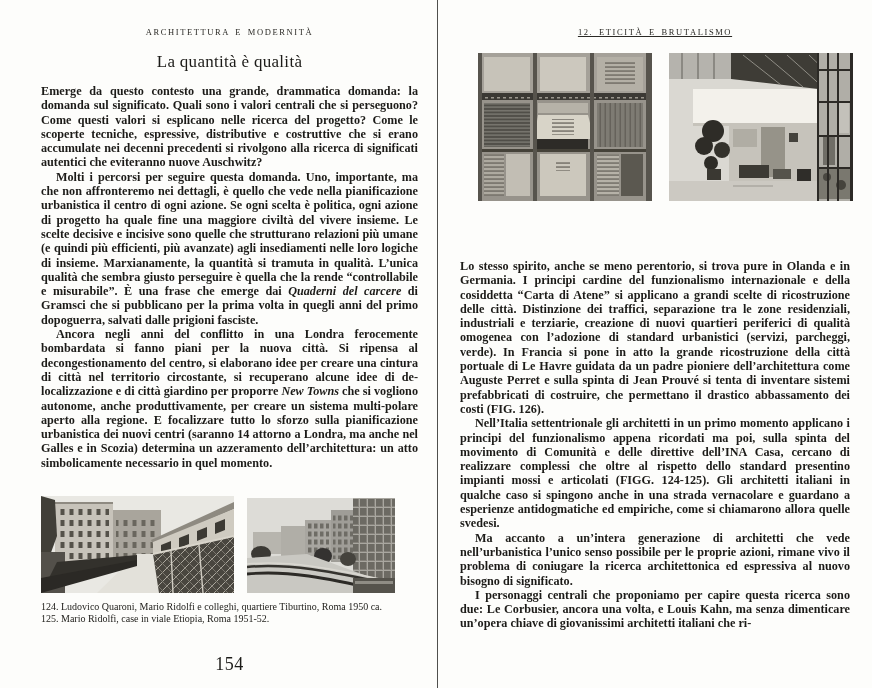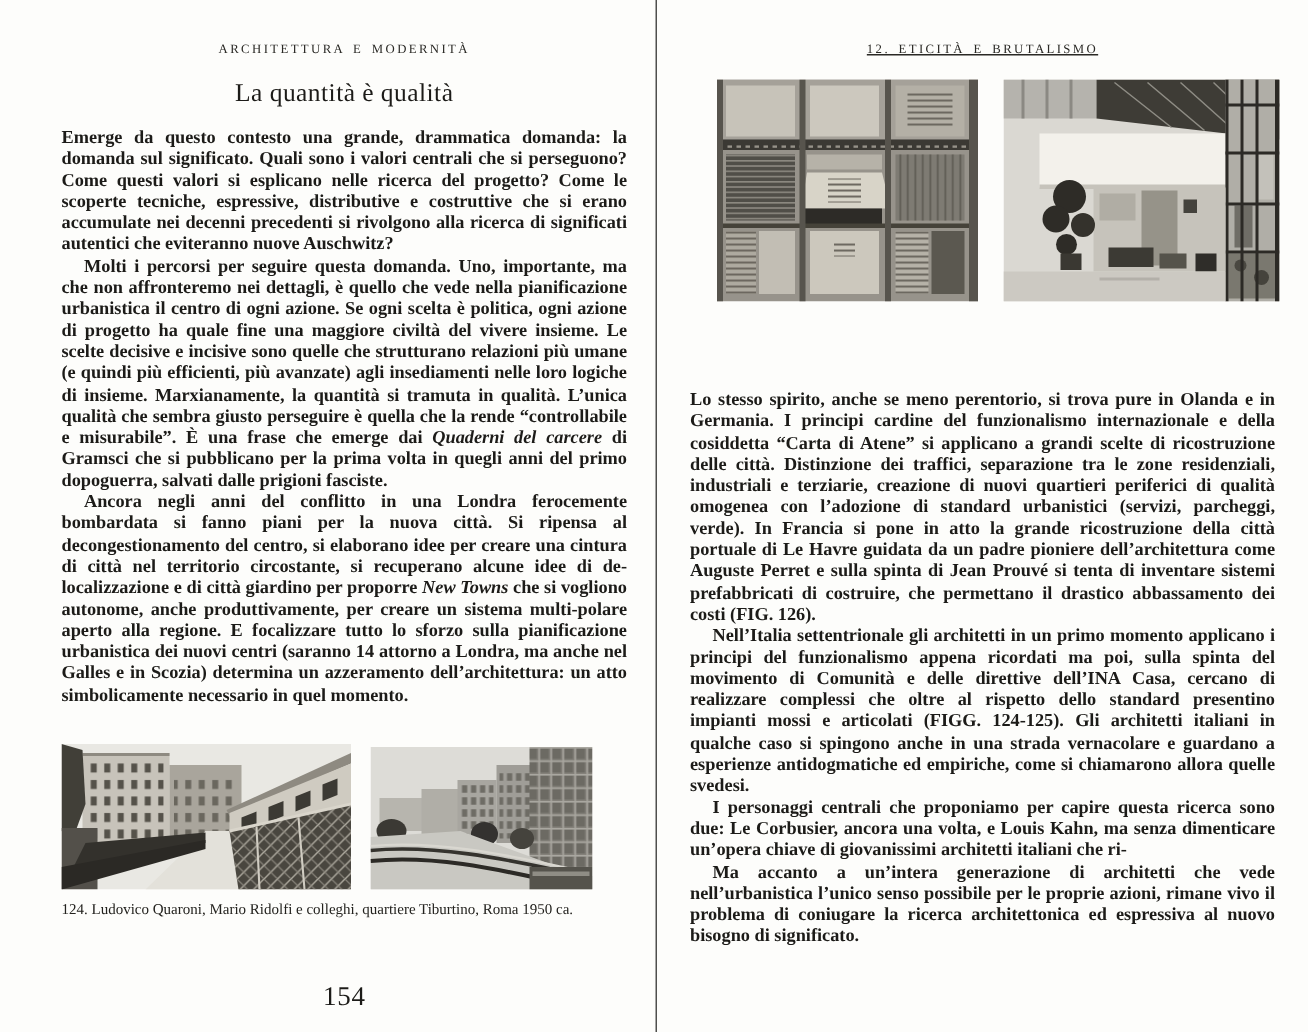--- a/index.html
+++ b/index.html
@@ -134,20 +134,21 @@
         <path d="M0 69 C 40 65, 85 73, 146 87" stroke="#35332e" stroke-width="2.4" fill="none"></path>
         <path d="M0 76 C 40 72, 80 80, 132 92" stroke="#2c2a26" stroke-width="2.8" fill="none"></path>
         <rect x="106" y="80" width="42" height="15" fill="#55534c"></rect>
         <rect x="108" y="83" width="38" height="3" fill="#8f8d85"></rect>
       </svg>
     </figure>
   </div>
 
   <div class="captions">
       <div class="caption">124.  Ludovico Quaroni, Mario Ridolfi e colleghi, quartiere Tiburtino, Roma 1950 ca.</div>
+      <div class="caption">125.  Mario Ridolfi, case in viale Etiopia, Roma 1951-52.</div>
     </div>
   <div class="folio">154</div>
 </div>
 
 <div class="gutter-line"></div>
 
 <div class="page right">
   <div class="running-head">12. ETICITÀ E BRUTALISMO</div>
 
   <div class="figures-row">
@@ -240,17 +241,17 @@
         <rect x="38" y="116" width="14" height="11" fill="#3a3832"></rect>
         <rect x="0" y="128" width="148" height="20" fill="#ccc9c2"></rect>
         <rect x="64" y="132" width="40" height="2" fill="#b3b0a9"></rect>
       </svg>
     </figure>
   </div>
 
   <div class="body-text">
       <p class="para"><span>Lo stesso spirito, anche se meno perentorio, si trova pure in Olanda e in Germania. I principi cardine del funzionalismo internazionale e della cosiddetta “Carta di Atene” si applicano a grandi scelte di ricostruzione delle città. Distinzione dei traffici, separazione tra le zone residenziali, industriali e terziarie, creazione di nuovi quartieri periferici di qualità omogenea con l’adozione di standard urbanistici (servizi, parcheggi, verde). In Francia si pone in atto la grande ricostruzione della città portuale di Le Havre guidata da un padre pioniere dell’architettura come Auguste Perret e sulla spinta di Jean Prouvé si tenta di inventare sistemi prefabbricati di costruire, che permettano il drastico abbassamento dei costi (FIG. 126).</span></p>
       <p class="para indent"><span>Nell’Italia settentrionale gli architetti in un primo momento applicano i principi del funzionalismo appena ricordati ma poi, sulla spinta del movimento di Comunità e delle direttive dell’INA Casa, cercano di realizzare complessi che oltre al rispetto dello standard presentino impianti mossi e articolati (FIGG. 124-125). Gli architetti italiani in qualche caso si spingono anche in una strada vernacolare e guardano a esperienze antidogmatiche ed empiriche, come si chiamarono allora quelle svedesi.</span></p>
+      <p class="para indent"><span>Ma accanto a un’intera generazione di architetti che vede nell’urbanistica l’unico senso possibile per le proprie azioni, rimane vivo il problema di coniugare la ricerca architettonica ed espressiva al nuovo bisogno di significato.</span></p>
       <p class="para indent"><span>I personaggi centrali che proponiamo per capire questa ricerca sono due: Le Corbusier, ancora una volta, e Louis Kahn, ma senza dimenticare un’opera chiave di giovanissimi architetti italiani che ri-</span></p>
-      <p class="para indent"><span>Ma accanto a un’intera generazione di architetti che vede nell’urbanistica l’unico senso possibile per le proprie azioni, rimane vivo il problema di coniugare la ricerca architettonica ed espressiva al nuovo bisogno di significato.</span></p>
     </div>
   <div class="folio">155</div>
 </div>
 
 </body></html>

